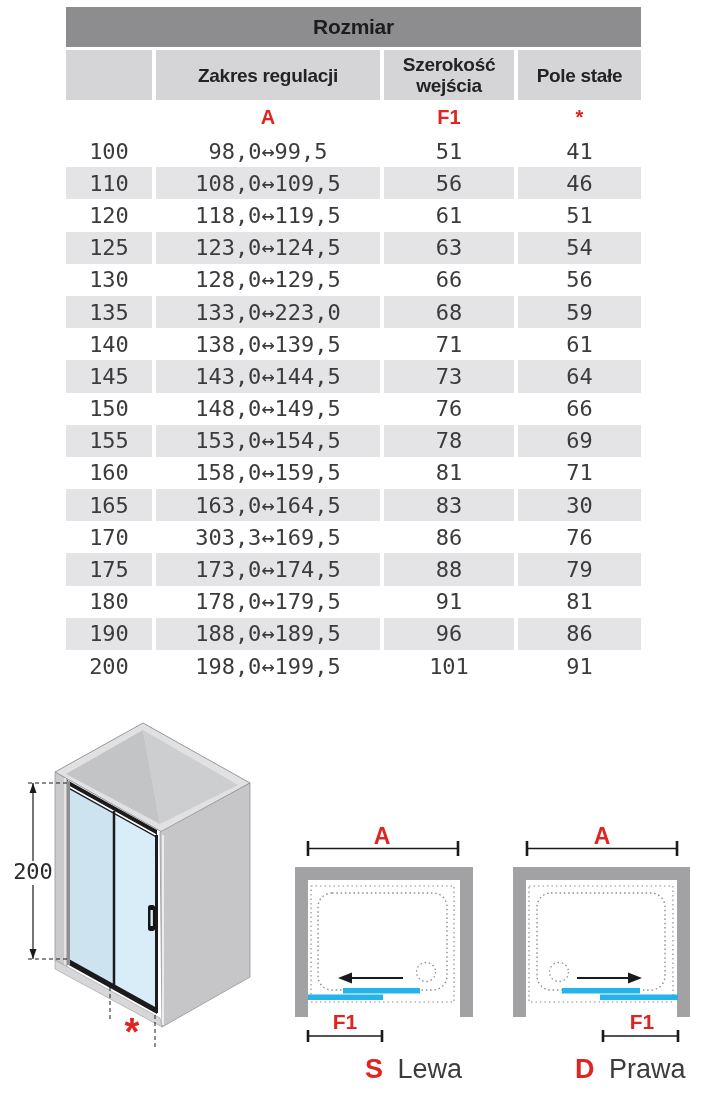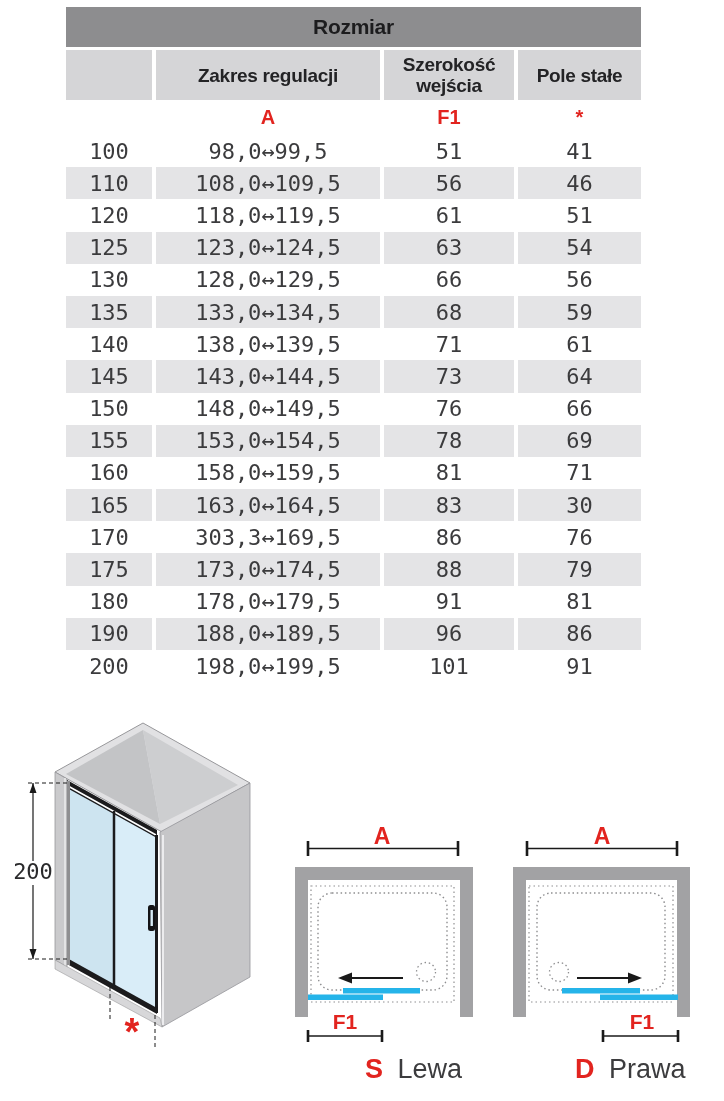--- a/index.html
+++ b/index.html
@@ -84,21 +84,21 @@
           <div class="cell">54</div>
         </div>
         <div class="grid-row datarow">
           <div class="cell">130</div>
           <div class="cell">128,0↔129,5</div>
           <div class="cell">66</div>
           <div class="cell">56</div>
         </div>
         <div class="grid-row datarow striped">
           <div class="cell">135</div>
-          <div class="cell">133,0↔134,5</div>
+          <div class="cell">133,0↔223,0</div>
           <div class="cell">68</div>
           <div class="cell">59</div>
         </div>
         <div class="grid-row datarow">
           <div class="cell">140</div>
           <div class="cell">138,0↔139,5</div>
           <div class="cell">71</div>
           <div class="cell">61</div>
         </div>
         <div class="grid-row datarow striped">

